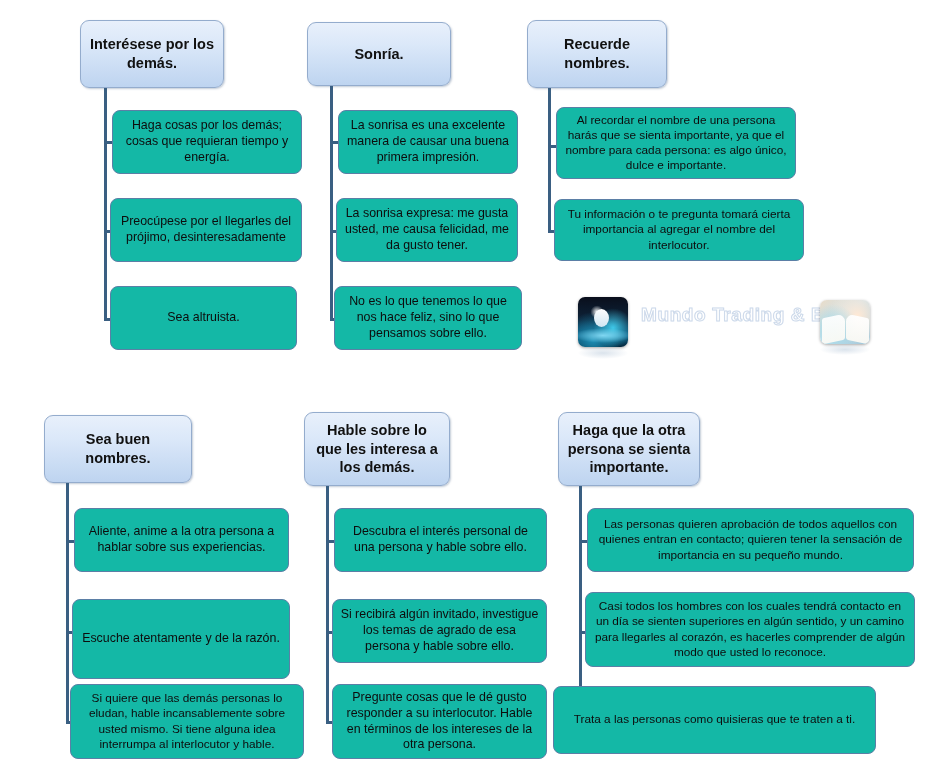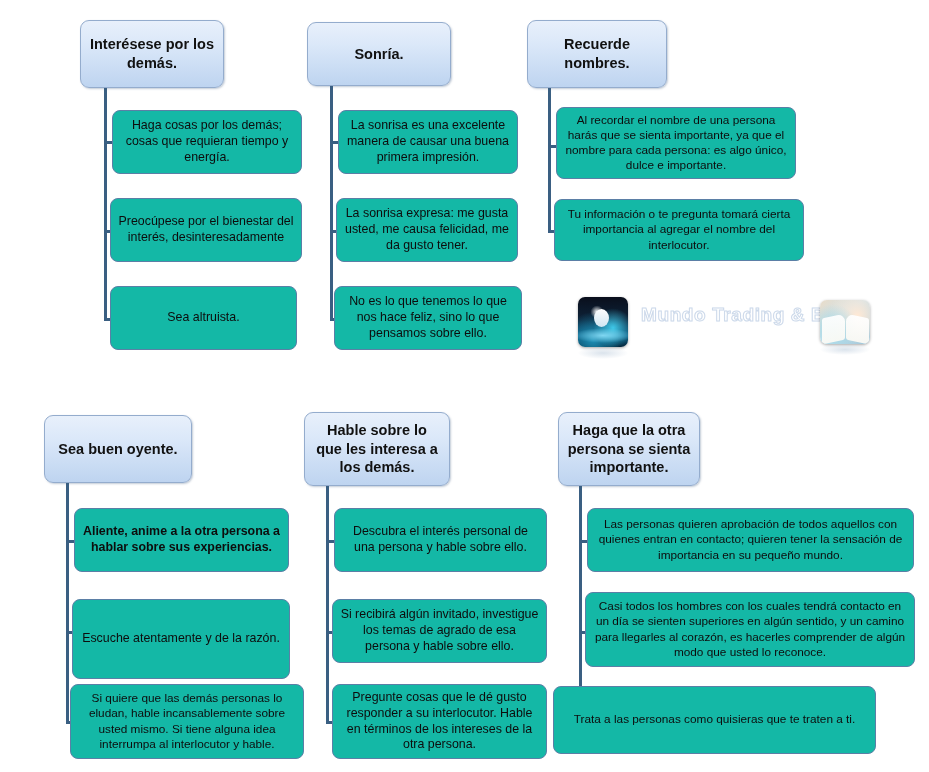--- a/index.html
+++ b/index.html
@@ -143,21 +143,21 @@
   <div class="group">
     <div class="header-box" style="left:80px; top:20px; width:144px; height:68px;">Interésese por los demás.</div>
 
     <div class="trunk" style="left:104px; top:88px; height:232px;"></div>
 
     <div class="branch" style="left:104px; top:141px; width:12px;"></div>
     <div class="branch" style="left:104px; top:230px; width:12px;"></div>
     <div class="branch" style="left:104px; top:318px; width:12px;"></div>
 
     <div class="sub-box" style="left:112px; top:110px; width:190px; height:64px;">Haga cosas por los demás; cosas que requieran tiempo y energía.</div>
-    <div class="sub-box" style="left:110px; top:198px; width:192px; height:64px;">Preocúpese por el bienestar del interés, desinteresadamente</div>
+    <div class="sub-box" style="left:110px; top:198px; width:192px; height:64px;">Preocúpese por el llegarles del prójimo, desinteresadamente</div>
     <div class="sub-box" style="left:110px; top:286px; width:187px; height:64px;">Sea altruista.</div>
   </div>
 
   <div class="group">
     <div class="header-box" style="left:307px; top:22px; width:144px; height:64px;">Sonría.</div>
 
     <div class="trunk" style="left:330px; top:86px; height:234px;"></div>
 
     <div class="branch" style="left:330px; top:141px; width:12px;"></div>
     <div class="branch" style="left:330px; top:230px; width:12px;"></div>
@@ -190,29 +190,29 @@
     <div class="watermark-text" style="left:641px; top:304px;">Mundo Trading &amp; Book</div>
 
     <div class="thumb thumb-book" style="left:820px; top:300px; width:50px; height:44px;">
       <div class="page-l"></div>
       <div class="page-r"></div>
     </div>
     <div class="reflection" style="left:820px; top:344px; width:50px; height:11px;"></div>
   </div>
 
   <div class="group">
-    <div class="header-box" style="left:44px; top:415px; width:148px; height:68px;">Sea buen oyente.</div>
+    <div class="header-box" style="left:44px; top:415px; width:148px; height:68px;">Sea buen nombres.</div>
 
     <div class="trunk" style="left:66px; top:483px; height:240px;"></div>
 
     <div class="branch" style="left:66px; top:540px; width:12px;"></div>
     <div class="branch" style="left:66px; top:631px; width:12px;"></div>
     <div class="branch" style="left:66px; top:721px; width:12px;"></div>
 
-    <div class="sub-box" style="left:74px; top:508px; width:215px; height:64px;font-weight:bold;">Aliente, anime a la otra persona a hablar sobre sus experiencias.</div>
+    <div class="sub-box" style="left:74px; top:508px; width:215px; height:64px;">Aliente, anime a la otra persona a hablar sobre sus experiencias.</div>
     <div class="sub-box" style="left:72px; top:599px; width:218px; height:80px;">Escuche atentamente y de la razón.</div>
     <div class="sub-box small-text" style="left:70px; top:684px; width:234px; height:75px;">Si quiere que las demás personas lo eludan, hable incansablemente sobre usted mismo. Si tiene alguna idea interrumpa al interlocutor y hable.</div>
   </div>
 
   <div class="group">
     <div class="header-box" style="left:304px; top:412px; width:146px; height:74px;">Hable sobre lo que les interesa a los demás.</div>
 
     <div class="trunk" style="left:326px; top:486px; height:237px;"></div>
 
     <div class="branch" style="left:326px; top:540px; width:12px;"></div>

